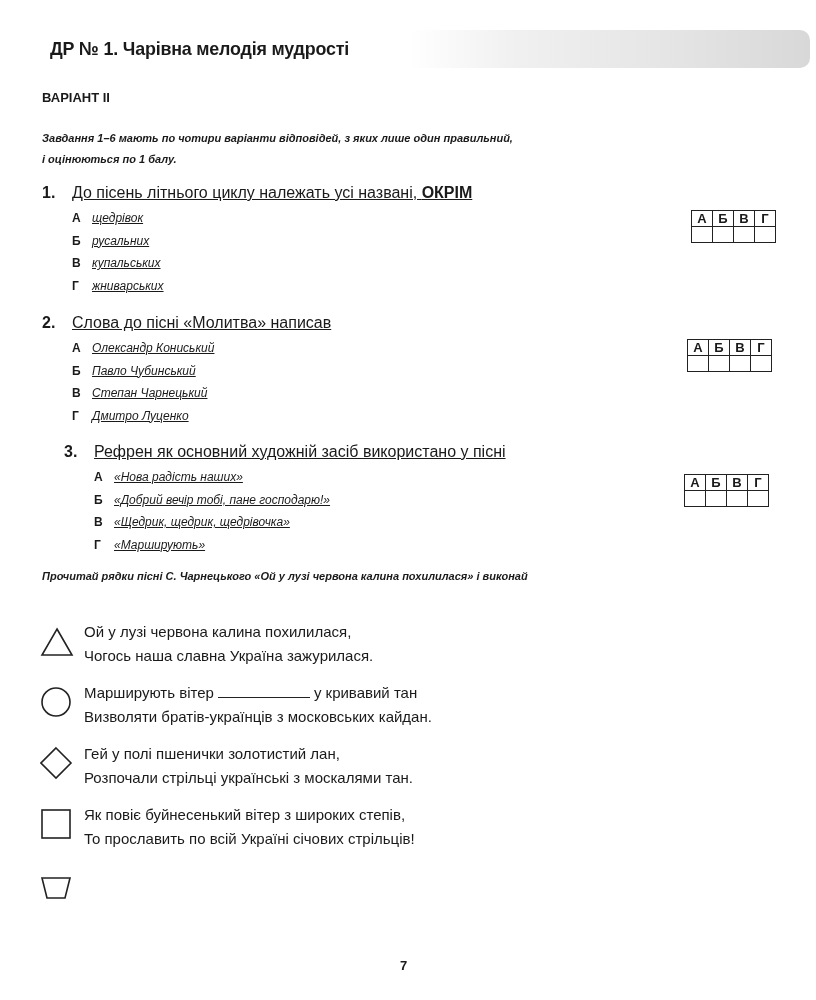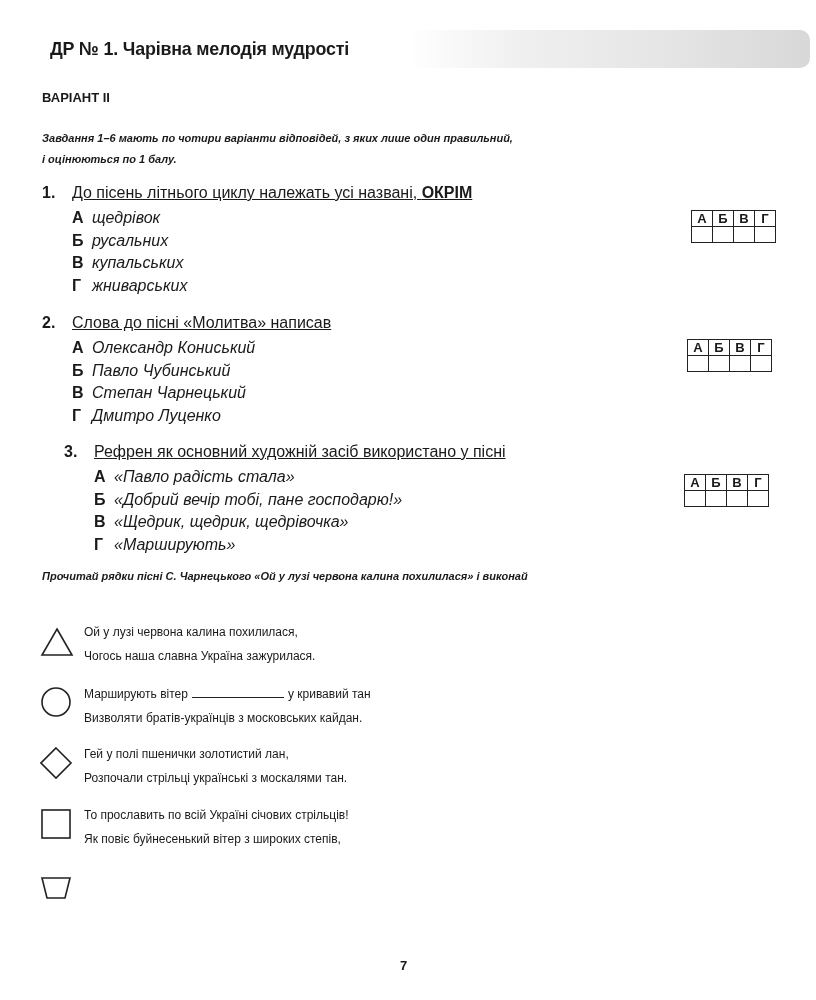--- a/index.html
+++ b/index.html
@@ -20,33 +20,33 @@
     position: absolute; left: 42px; top: 90px; font-size: 13px; font-weight: bold;
   }
   .instr {
     position: absolute; left: 42px; width: 750px; font-size: 11px; font-weight: bold;
     font-style: italic; line-height: 21px;
   }
   .q { position: absolute; left: 42px; width: 740px; }
   .q-stem { font-size: 16px; line-height: 22px; height: 22px; white-space: nowrap; text-decoration: underline; }
   .q-num { display: inline-block; width: 30px; font-weight: bold; }
   .q-em { font-weight: bold; }
-  .opt { font-size: 16px; line-height: 22.5px; height: 22.5px; padding-left: 30px; white-space: nowrap; }
+  .opt { font-size: 12px; line-height: 22.5px; height: 22.5px; padding-left: 30px; white-space: nowrap; text-decoration: underline; }
   .opt-letter { display: inline-block; width: 20px; font-weight: bold; font-style: normal; }
   .opt-text { font-style: italic; }
   table.grid {
     position: absolute; border-collapse: collapse;
   }
   table.grid td {
     border: 1.5px solid #222; width: 20px; height: 15px; padding: 0;
     text-align: center; font-size: 13px; font-weight: bold; line-height: 15px;
   }
   .stanza { position: absolute; left: 40px; width: 600px; height: 46px; }
   .shape { position: absolute; left: 0; top: 4px; width: 34px; height: 34px; }
-  .lines { position: absolute; left: 44px; top: 0; font-size: 12px; line-height: 24px; white-space: nowrap; }
+  .lines { position: absolute; left: 44px; top: 0; font-size: 15px; line-height: 24px; white-space: nowrap; }
   .blank { display: inline-block; width: 92px; border-bottom: 1.5px solid #222; height: 16px; vertical-align: baseline; margin: 0 4px; }
   .page-num { position: absolute; left: 400px; top: 958px; font-size: 13px; font-weight: bold; }
 </style>
 </head>
 <body>
 
 <div class="header-band"></div>
 <div class="header-title">ДР № 1. Чарівна мелодія мудрості</div>
 
 <div class="variant">ВАРІАНТ II</div>
@@ -110,21 +110,21 @@
     <td></td>
   </tr>
 </tbody>
   </table>
 
 <div class="q" style="top:441px;margin-left:22px;">
   <div class="q-stem">
     <span class="q-num">3.</span><span>Рефрен як основний художній засіб використано у пісні</span>
   </div>
   <div style="margin-top:3px;">
-    <div class="opt"><span class="opt-letter">А</span><span class="opt-text">«Павло радість стала»</span></div>
+    <div class="opt"><span class="opt-letter">А</span><span class="opt-text">«Нова радість наших»</span></div>
     <div class="opt"><span class="opt-letter">Б</span><span class="opt-text">«Добрий вечір тобі, пане господарю!»</span></div>
     <div class="opt"><span class="opt-letter">В</span><span class="opt-text">«Щедрик, щедрик, щедрівочка»</span></div>
     <div class="opt"><span class="opt-letter">Г</span><span class="opt-text">«Марширують»</span></div>
   </div>
 </div>
 <table class="grid" style="left:684px; top:474px;">
   <tbody>
       <tr>
     <td>А</td>
     <td>Б</td>
@@ -172,22 +172,22 @@
     <div>Гей у полі пшенички золотистий лан,</div>
     <div>Розпочали стрільці українські з москалями тан.</div>
   </div>
 </div>
 
 <div class="stanza" style="top:803px;">
   <svg class="shape" viewBox="0 0 34 34">
     <rect x="2" y="3" width="28" height="28" fill="none" stroke="#222" stroke-width="1.6"></rect>
   </svg>
   <div class="lines">
+    <div>Як повіє буйнесенький вітер з широких степів,</div>
     <div>То прославить по всій Україні січових стрільців!</div>
-    <div>Як повіє буйнесенький вітер з широких степів,</div>
   </div>
 </div>
 
 <div class="stanza" style="top:870px;">
   <svg class="shape" viewBox="0 0 34 34">
     <polygon points="2,4 30,4 25,24 7,24" fill="none" stroke="#222" stroke-width="1.6"></polygon>
   </svg>
 </div>
 
 <div class="page-num">7</div>

